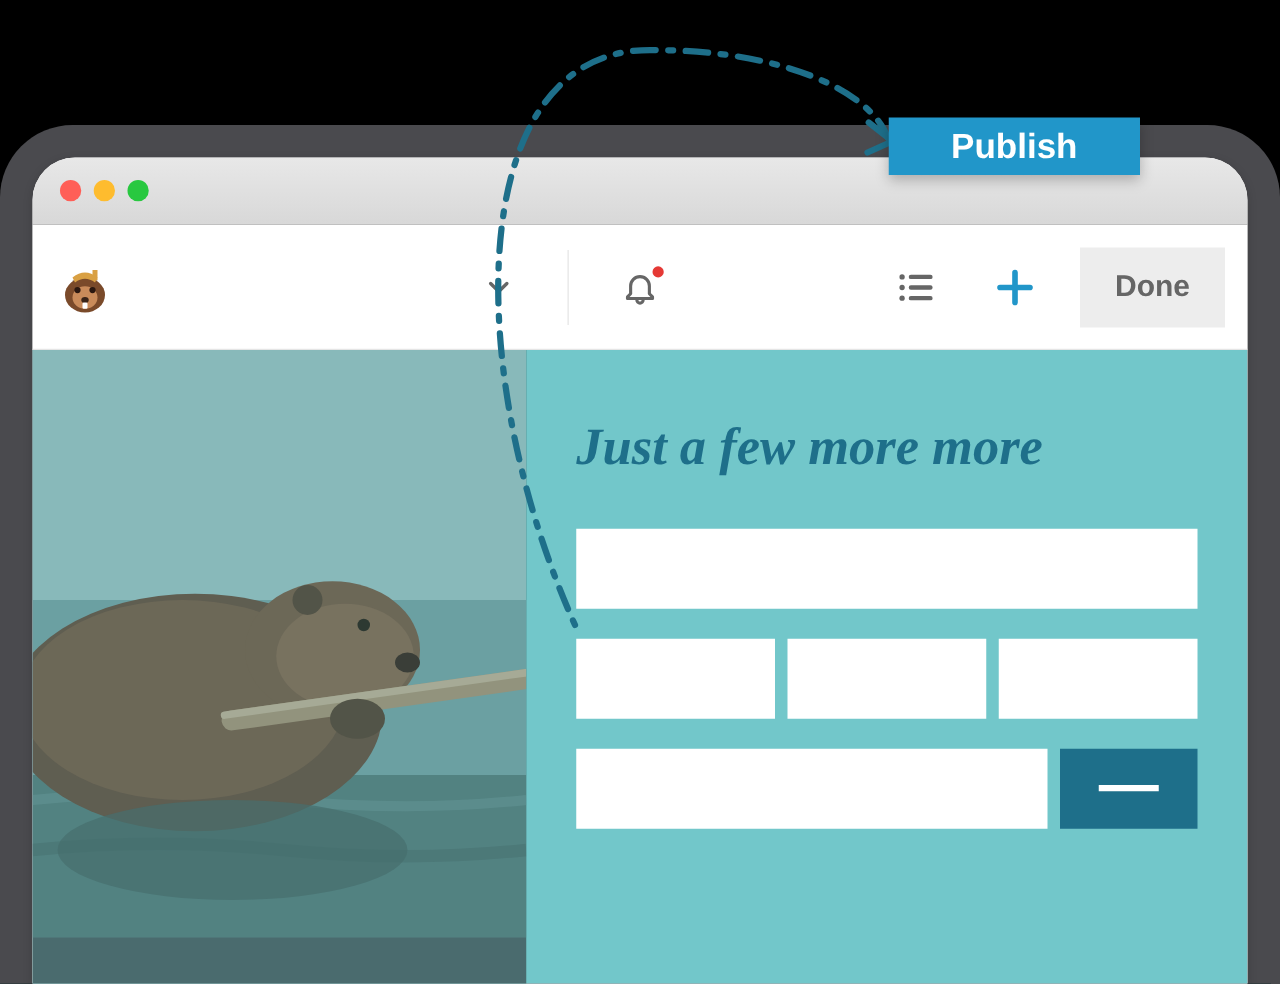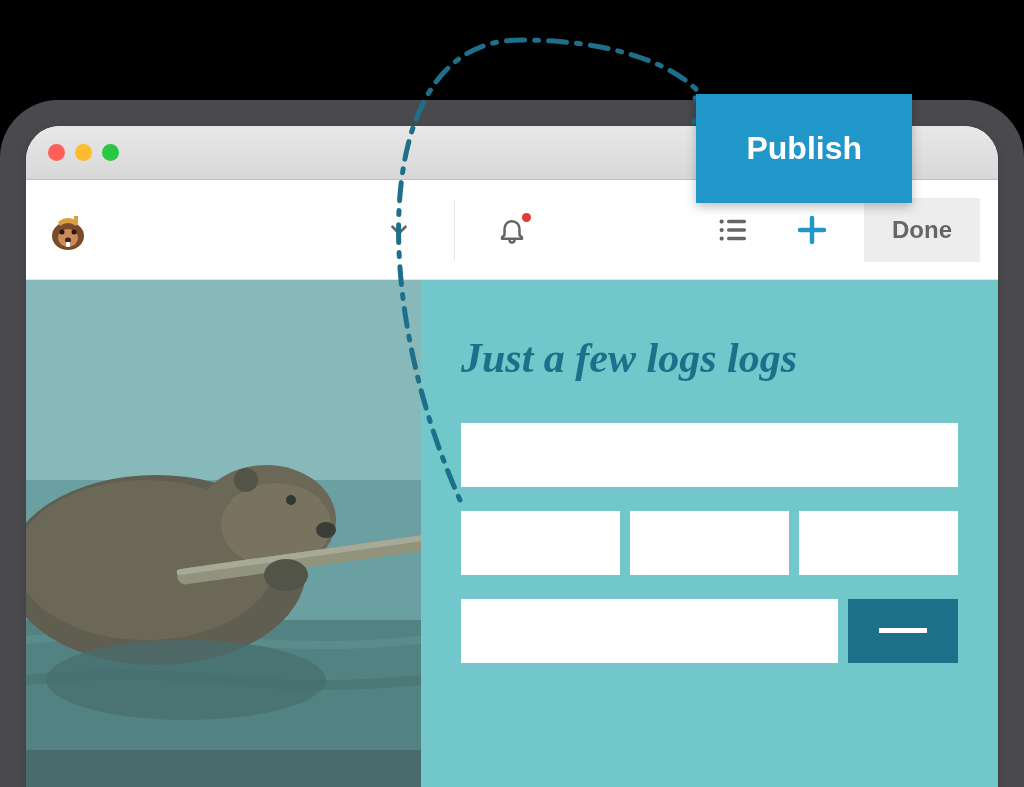--- a/index.html
+++ b/index.html
@@ -132,23 +132,23 @@
     width: 48px; height: 5px; background: #fff;
   }
 
   .publish-btn {
     position: absolute;
     top: 94px;
     right: 112px;
     z-index: 50;
     background: #2196c9;
     color: #fff;
-    font-size: 32px;
+    font-size: 28px;
     font-weight: 600;
-    padding: 36px 50px;
+    padding: 7px 50px;
     box-shadow: 0 4px 10px rgba(0,0,0,0.25);
     cursor: pointer;
     text-align: center;
   }
 
   .arrow-path {
     position: absolute;
     top: 0; left: 0;
     z-index: 40;
     pointer-events: none;
@@ -254,21 +254,21 @@
           <ellipse cx="260" cy="295" rx="22" ry="16" fill="#4a3424"></ellipse>
 
           <ellipse cx="160" cy="400" rx="140" ry="40" fill="#3a5554" opacity="0.7"></ellipse>
 
           <rect width="395" height="470" fill="#72c7ca" opacity="0.22"></rect>
         </svg>
       </div>
 
       <div class="right-pane">
         <div class="headline">
-          <div>Just a few logs logs</div>
+          <div>Just a few more more</div>
         </div>
 
         <div class="field-row">
           <div class="field"></div>
         </div>
         <div class="field-row triple">
           <div class="field"></div>
           <div class="field"></div>
           <div class="field"></div>
         </div>

